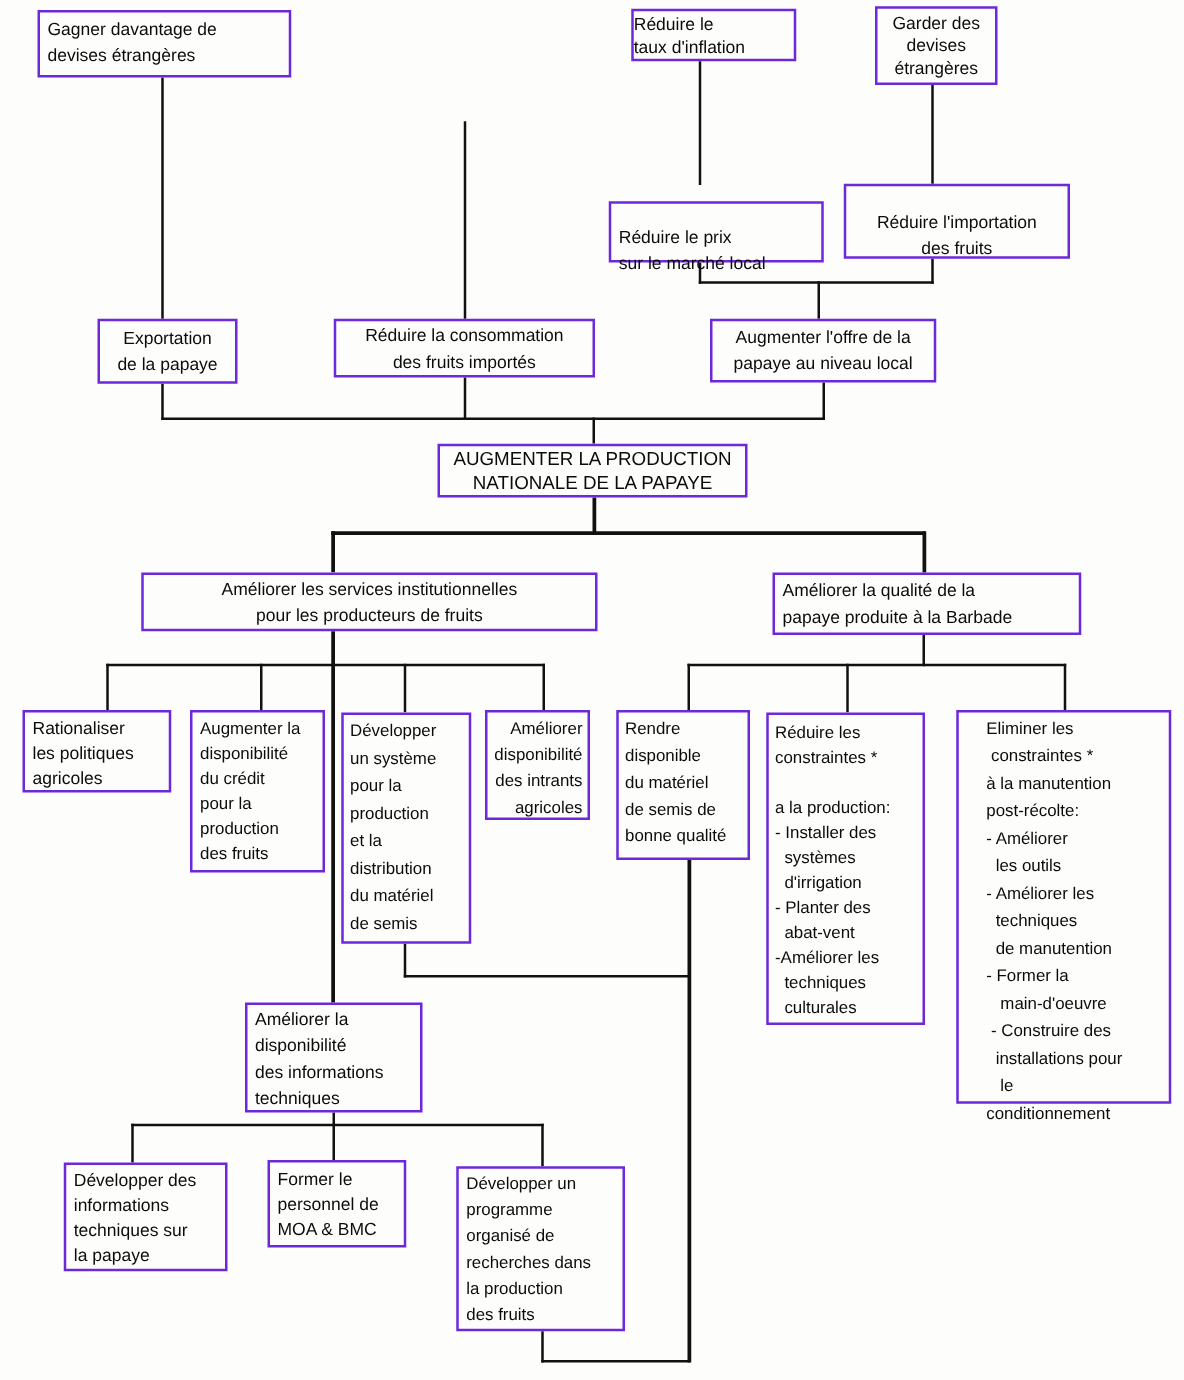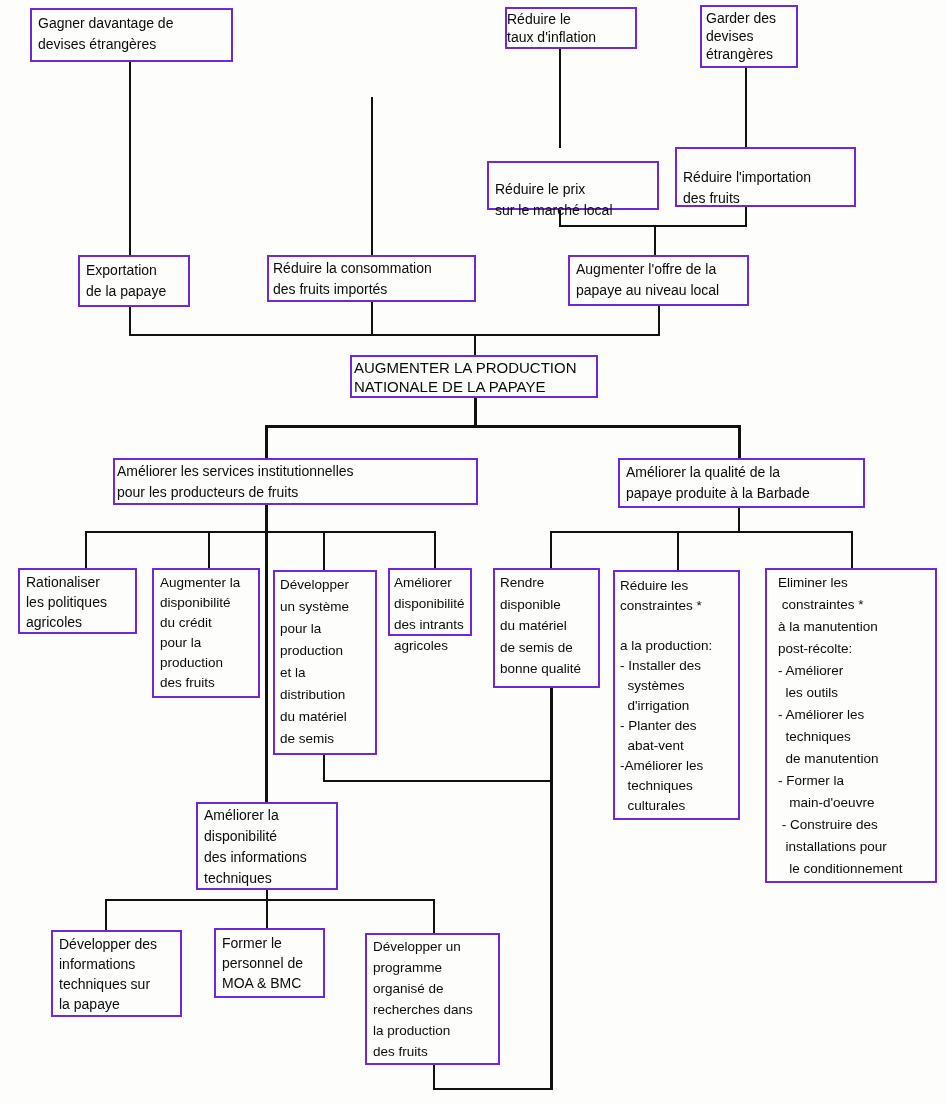--- a/index.html
+++ b/index.html
@@ -10,41 +10,41 @@
     color:#0b0b0b;
   }
   .ln { position:absolute; background:#111; }
   .node {
     position:absolute; box-sizing:border-box;
     border:2px solid #6d28d9; background:#fdfdfc;
     white-space:pre-wrap;
     font-size:14px; line-height:21px;
     padding:3px 6px;
   }
-  .center { text-align:left; }
+  .center { text-align:center; }
 
   #n-gagner        { left:30px;  top:8px;   width:203px; height:54px; }
   #n-risques       { left:283px; top:5px;   width:188px; height:93px; padding-top:2px; }
   #n-inflation     { left:505px; top:7px;   width:132px; height:42px; line-height:18px; padding:1px 0; }
   #n-garder        { left:700px; top:5px;   width:98px;  height:63px; line-height:18px; padding:2px 4px; }
   #n-prix          { left:487px; top:161px; width:172px; height:49px; padding-top:16px; }
   #n-importation   { left:675px; top:147px; width:181px; height:60px; padding-top:18px; }
   #n-exportation   { left:78px;  top:255px; width:112px; height:52px; }
   #n-consommation  { left:267px; top:255px; width:209px; height:47px; padding:1px 4px; }
   #n-offre         { left:568px; top:255px; width:181px; height:51px; padding-top:2px; }
   #n-production    { left:350px; top:355px; width:248px; height:43px; font-size:15px; line-height:19px; padding:1px 2px; }
   #n-services      { left:113px; top:458px; width:365px; height:47px; padding:1px 2px; }
   #n-qualite       { left:618px; top:458px; width:247px; height:50px; padding-top:2px; }
   #n-rationaliser  { left:18px;  top:568px; width:119px; height:66px; line-height:20px; padding:2px 6px; }
   #n-credit        { left:152px; top:568px; width:108px; height:130px; line-height:20px; font-size:13.5px; }
   #n-systeme       { left:273px; top:570px; width:104px; height:185px; line-height:22px; font-size:13.5px; padding:2px 5px; }
-  #n-intrants      { left:388px; top:568px; width:84px;  height:68px;  line-height:21px; font-size:13.5px; padding:2px 4px; }
+  #n-intrants      { left:388px; top:568px; width:84px;  height:88px;  line-height:21px; font-size:13.5px; padding:2px 4px;text-align:right; }
   #n-rendre        { left:493px; top:568px; width:107px; height:120px; line-height:21.5px; font-size:13.5px; padding:2px 5px; }
   #n-constraintes  { left:613px; top:570px; width:127px; height:250px; line-height:20px; font-size:13.5px; padding:4px 5px; }
-  #n-eliminer      { left:765px; top:568px; width:172px; height:315px; line-height:22px; font-size:13.5px; padding:2px 11px; }
+  #n-eliminer      { left:765px; top:568px; width:172px; height:315px; line-height:22px; font-size:13.5px; padding:2px 22px; }
   #n-info          { left:196px; top:802px; width:142px; height:88px; padding:1px 6px; }
   #n-devinfo       { left:51px;  top:930px; width:131px; height:87px; line-height:20px; padding:2px 6px; }
   #n-former        { left:214px; top:928px; width:111px; height:70px; line-height:20px; }
   #n-programme     { left:365px; top:933px; width:135px; height:132px; font-size:13.5px; padding:1px 6px; }
 </style>
 </head>
 <body>
 
 <div class="canvas">
 

